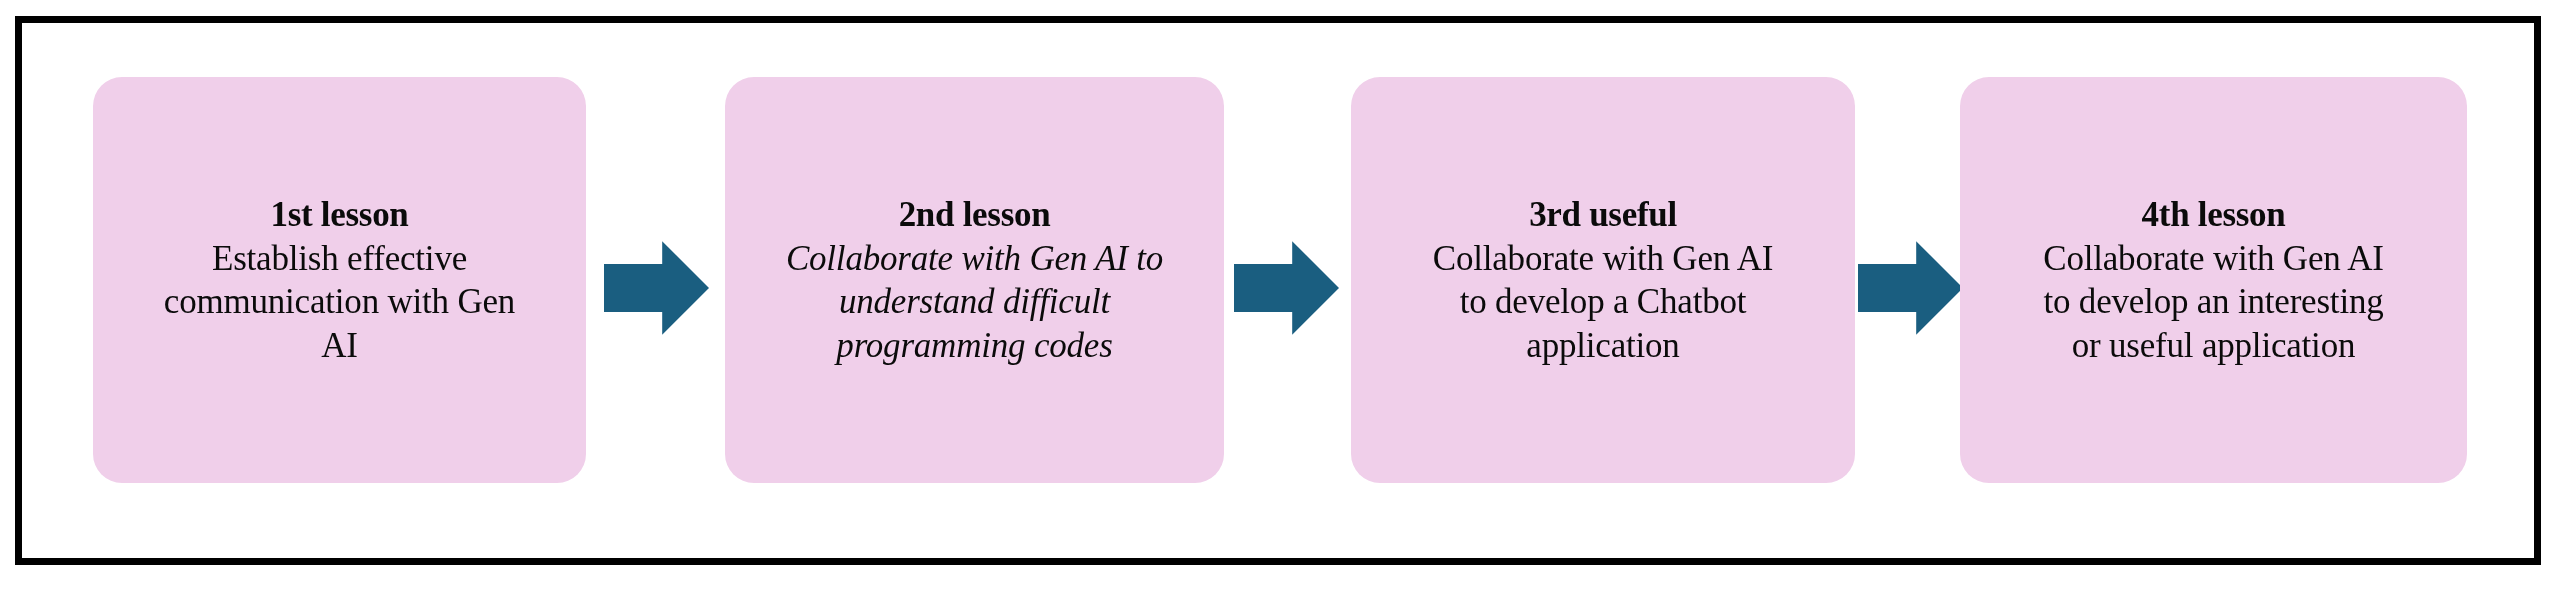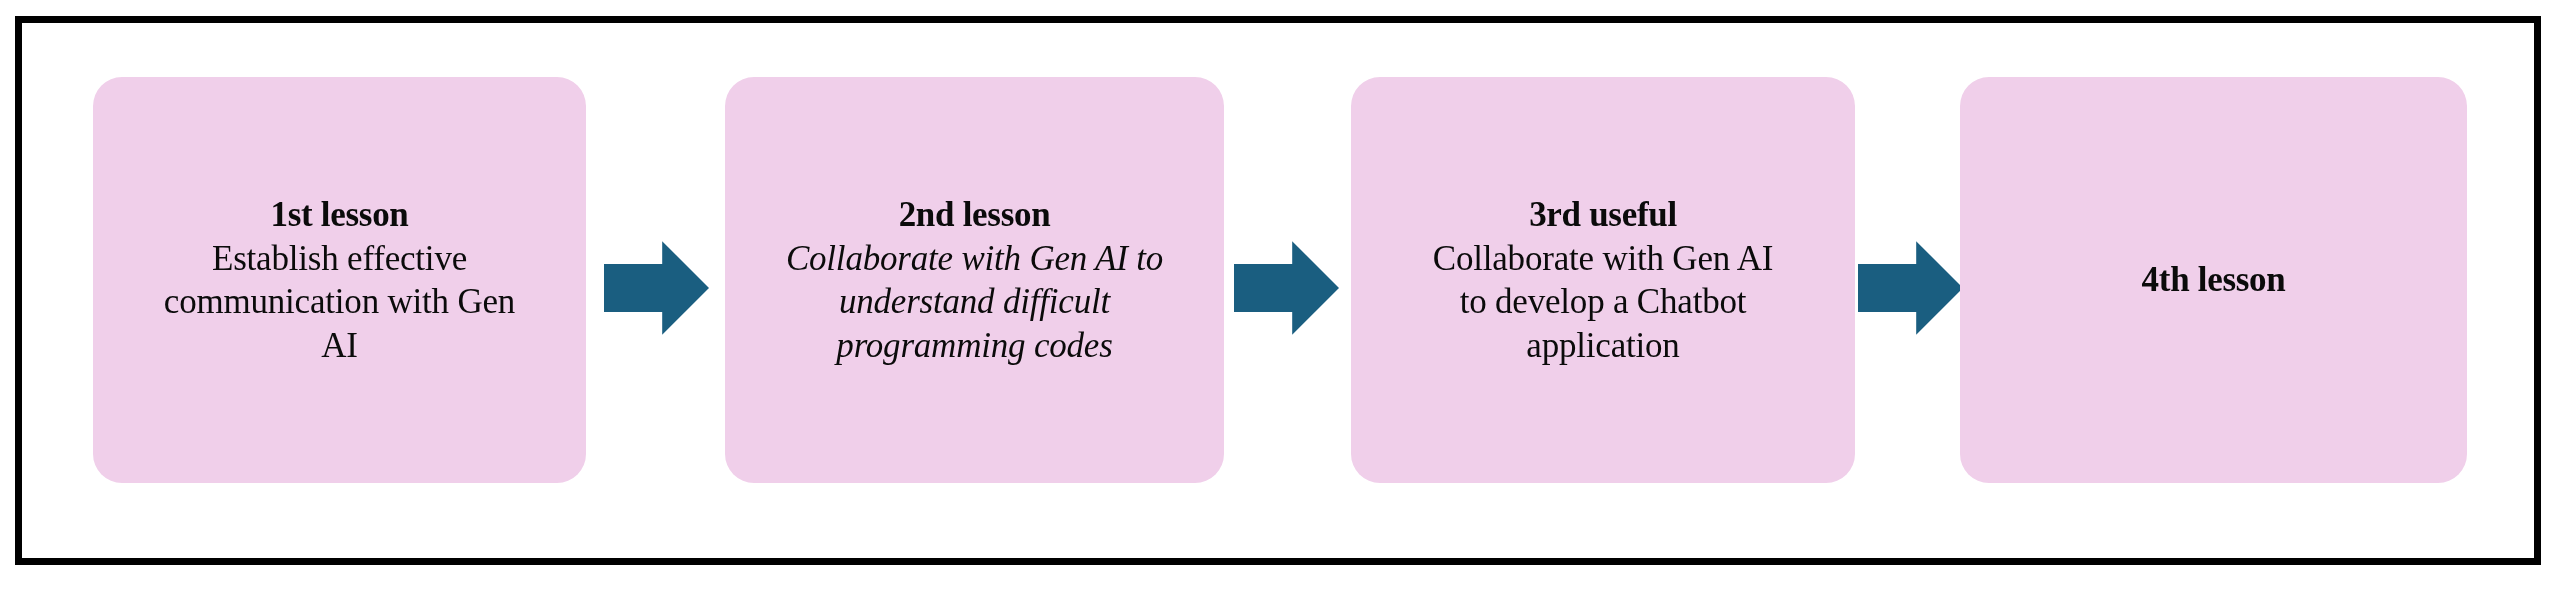--- a/index.html
+++ b/index.html
@@ -137,17 +137,18 @@
     </div>
 
     <div class="flow-arrow flow-arrow-3">
       <svg viewBox="0 0 175 156" xmlns="http://www.w3.org/2000/svg" aria-hidden="true">
         <polygon points="0,38 97,38 97,0 175,78 97,156 97,118 0,118" fill="#1a5e80"></polygon>
       </svg>
     </div>
 
     <div class="lesson-box lesson-box-4">
       <div class="lesson-title">4th lesson</div>
+      <div class="lesson-desc">Collaborate with Gen AI to develop an interesting or useful application</div>
     </div>
 
   </div>
 </div>
 
 
 </body></html>

